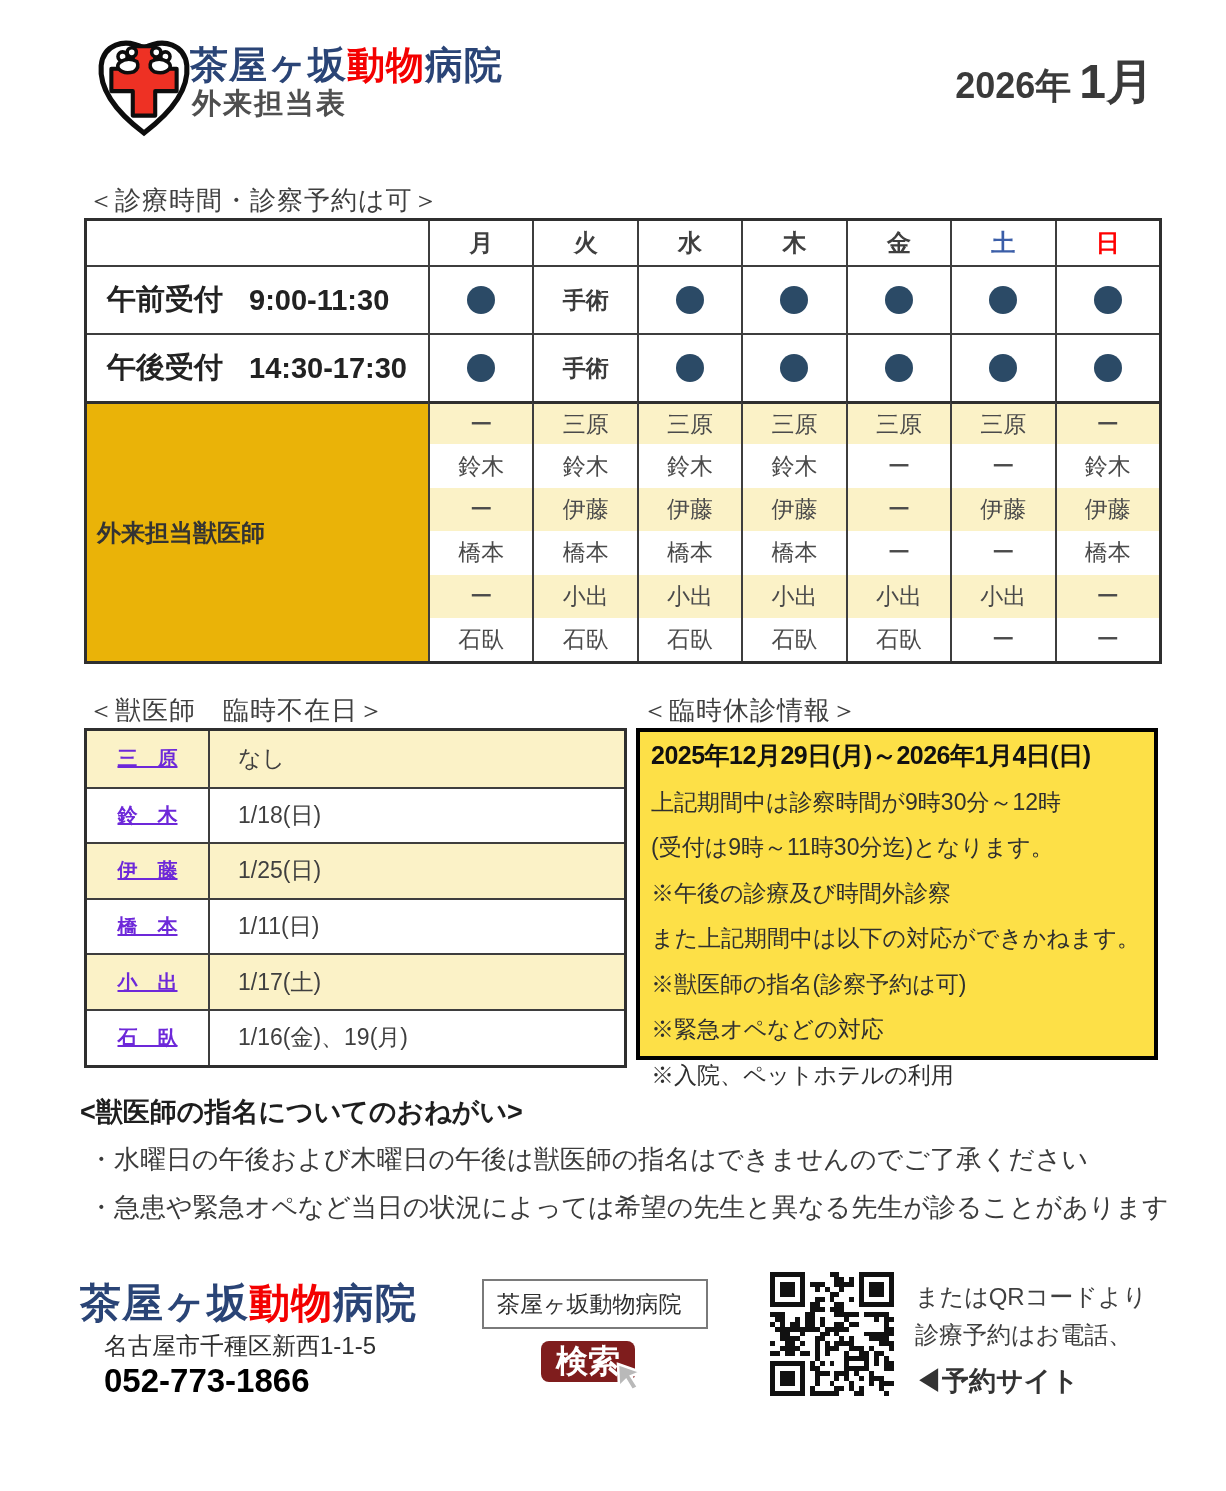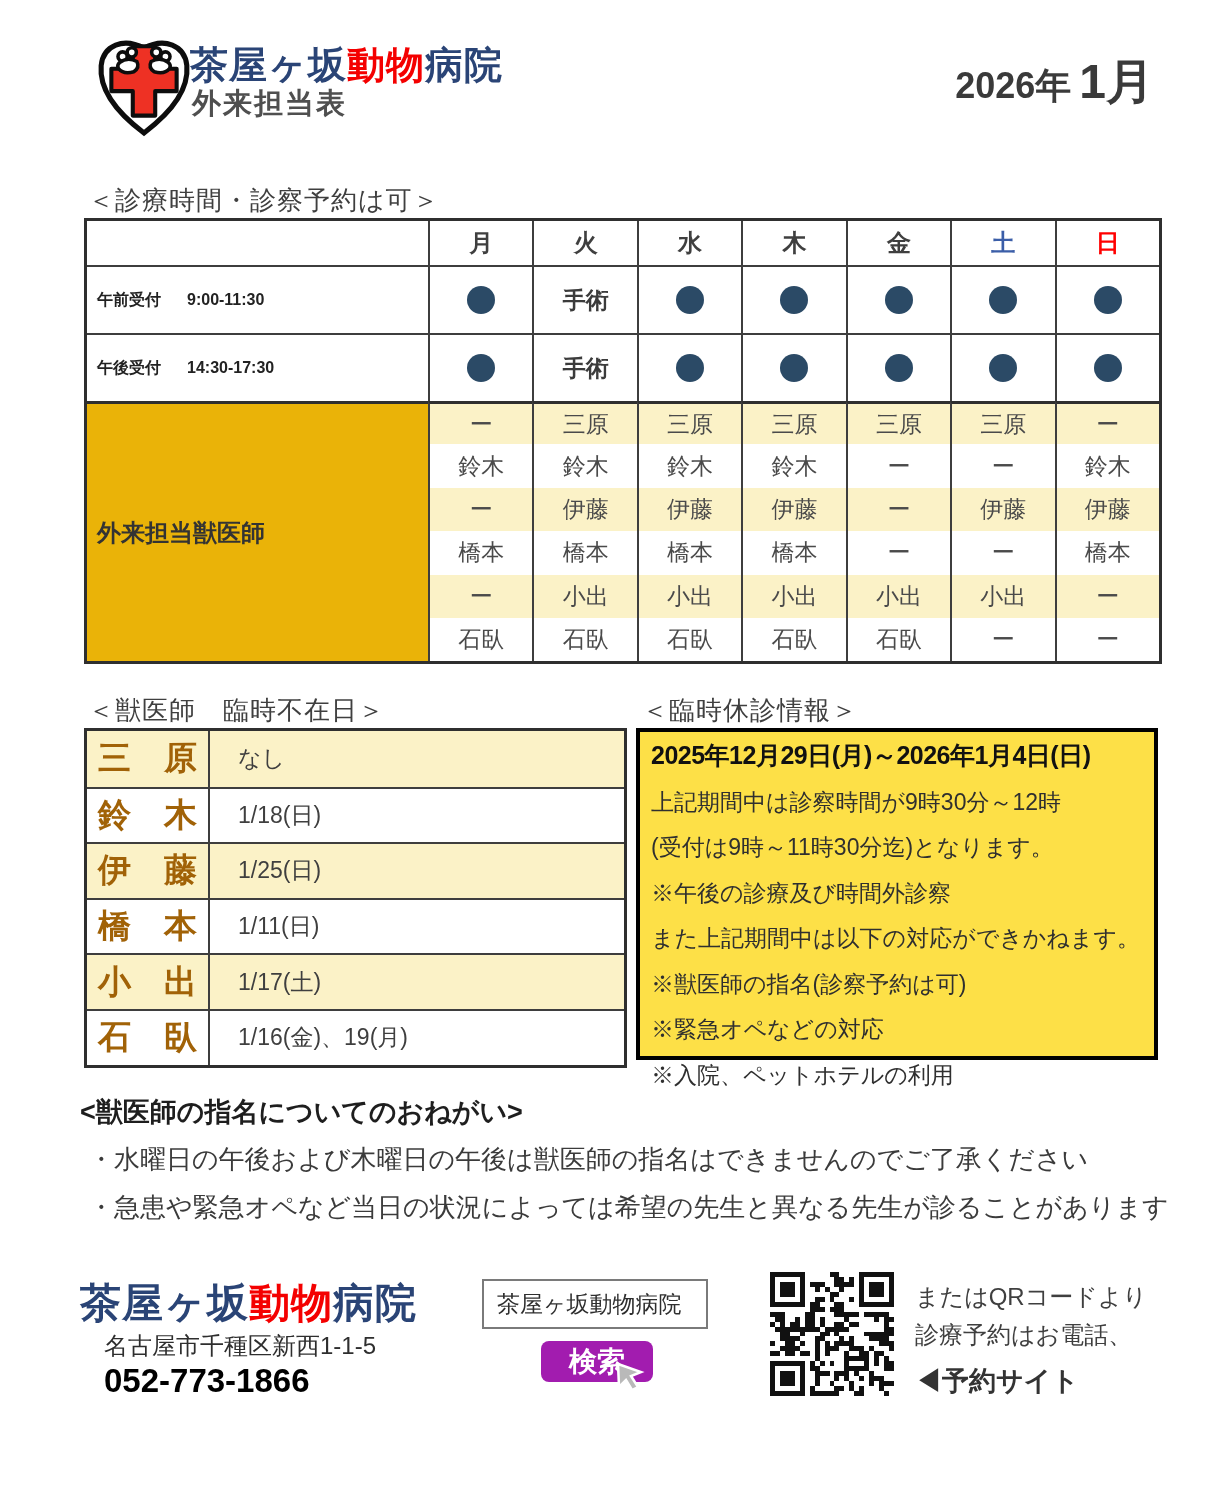--- a/index.html
+++ b/index.html
@@ -21,56 +21,56 @@
   .sched{position:absolute;left:84px;top:218px;width:1072px;border:3px solid #2f2f2f;
          display:grid;grid-template-columns:341px repeat(7,1fr);
          grid-template-rows:44px 68px 68px repeat(6,43.4px);background:#fff;}
   .sc{border-left:2px solid #3e3e3e;border-top:2px solid #3e3e3e;
       display:flex;align-items:center;justify-content:center;box-sizing:border-box;}
   .sc.first-col{border-left:none;}
   .sc.first-row{border-top:none;}
   .sc.thick-top{border-top:3px solid #2f2f2f;}
   .sc.no-top{border-top:none;}
   .day-head{font-size:24px;font-weight:bold;}
-  .time-label{justify-content:flex-start;padding-left:10px;font-weight:bold;font-size:16px;color:#222;}
+  .time-label{justify-content:flex-start;padding-left:20px;font-weight:bold;font-size:29px;color:#222;}
   .time-label .t{margin-left:26px;}
   .dot{width:28px;height:28px;border-radius:50%;background:#2b4a66;}
   .surg{font-size:23px;font-weight:bold;color:#3b3b3b;}
   .vet-label{justify-content:flex-start;padding-left:10px;font-weight:bold;font-size:24px;color:#333;background:#eab308;}
   .vet-cell{font-size:23px;color:#4a4a4a;}
   .hl{background:#fbf2c7;}
 
   
   .abs{position:absolute;left:84px;top:728px;width:537px;border:3px solid #2f2f2f;
        display:grid;grid-template-columns:121px 1fr;grid-auto-rows:55.6px;background:#fff;}
   .ab{display:flex;align-items:center;box-sizing:border-box;border-top:2px solid #3e3e3e;}
   .ab.first{border-top:none;}
-  .ab-name{justify-content:center;font-weight:bold;font-size:33px;color:#a16207;}
+  .ab-name{justify-content:center;font-weight:bold;font-size:20px;color:#6d28d9;text-decoration:underline;}
   .ab-val{border-left:2px solid #3e3e3e;padding-left:28px;font-size:23px;color:#3f3f3f;}
 
   
   .close-box{position:absolute;left:636px;top:728px;width:522px;height:332px;border:4px solid #000;
              box-sizing:border-box;padding:7px 11px;background:#fde047;}
   .close-period{font-size:25px;font-weight:bold;color:#111;letter-spacing:-0.5px;white-space:nowrap;}
   .close-line{font-size:23px;color:#2f2f2f;margin-top:14.5px;white-space:nowrap;}
 
   
   .req-head{position:absolute;left:80px;top:1094px;font-size:27px;font-weight:bold;color:#1e1e1e;}
   .req-b1{position:absolute;left:88px;top:1142px;font-size:26px;color:#3b3b3b;}
   .req-b2{position:absolute;left:88px;top:1190px;font-size:26px;color:#3b3b3b;}
 
   
   .f-title{position:absolute;left:80px;top:1276px;font-size:41px;font-weight:bold;color:#2a4476;letter-spacing:1px;}
   .f-title .accent{color:#f40000;}
   .f-addr{position:absolute;left:104px;top:1330px;font-size:24px;color:#2e2e2e;}
   .f-phone{position:absolute;left:104px;top:1362px;font-size:33px;font-weight:bold;color:#000;}
   .search-box{position:absolute;left:482px;top:1279px;width:226px;height:50px;border:2px solid #7a7a7a;
               box-sizing:border-box;display:flex;align-items:center;padding-left:13px;font-size:23px;color:#2e2e2e;background:#fff;}
-  .search-btn{position:absolute;left:541px;top:1341px;width:112px;height:41px;background:#a21caf;border-radius:8px;
-              display:flex;align-items:center;justify-content:center;color:#fff;font-size:28px;font-weight:bold;}
+  .search-btn{position:absolute;left:541px;top:1341px;width:94px;height:41px;background:#7f1d1d;border-radius:8px;
+              display:flex;align-items:center;justify-content:center;color:#fff;font-size:32px;font-weight:bold;}
   .cursor{position:absolute;left:614px;top:1360px;width:32px;height:32px;}
   .qr{position:absolute;left:770px;top:1272px;width:124px;height:124px;}
   .qr-cap{position:absolute;left:915px;top:1278px;font-size:24px;color:#3f3f3f;line-height:38px;}
   .reserve{position:absolute;left:915px;top:1363px;font-size:27px;font-weight:bold;color:#333;}
 </style>
 </head>
 <body>
 
 <div id="page">
 

